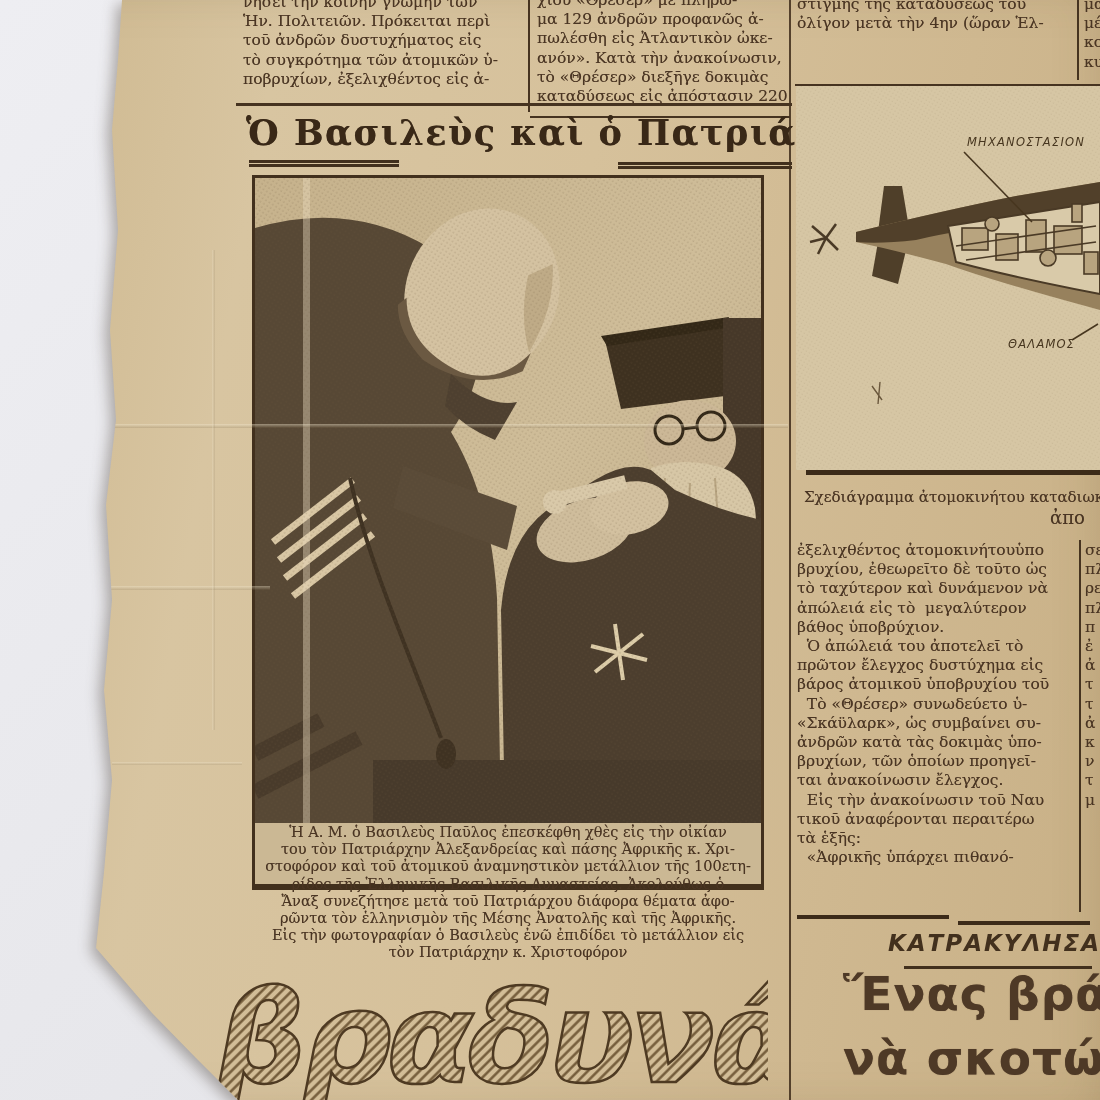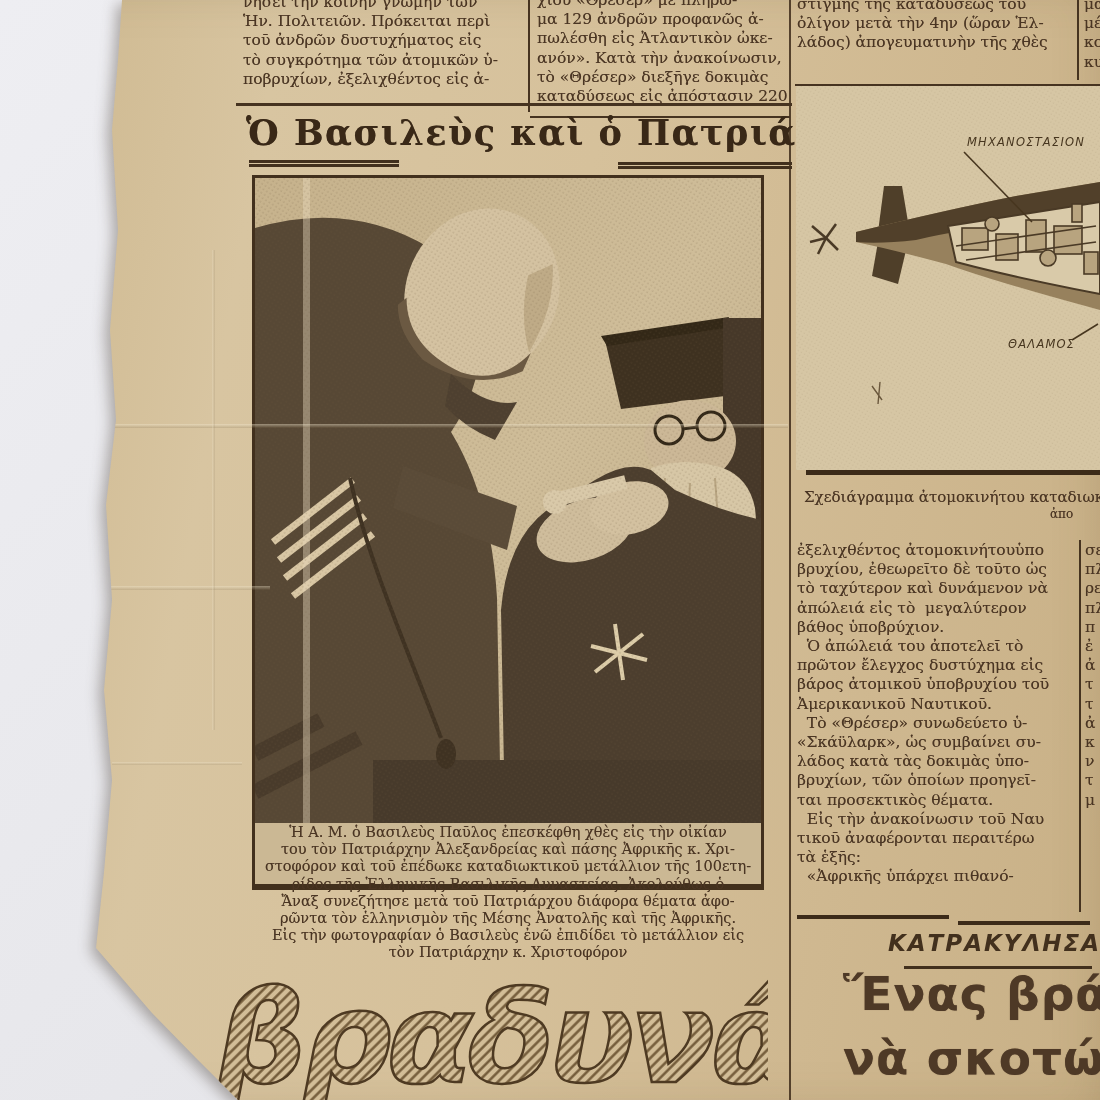--- a/index.html
+++ b/index.html
@@ -67,21 +67,21 @@
   .caption{
     position:absolute;left:0;top:646px;width:100%;
     text-align:center;color:#4a3523;font-size:14.5px;line-height:17.2px;
     text-shadow:0 0 .4px rgba(74,53,35,.5);
   }
 
   .mast{position:absolute;left:178px;top:964px;width:590px;height:140px;}
 
   .diagram{position:absolute;left:796px;top:86px;width:304px;height:384px;}
   .diagCap1{left:804px;top:488px;width:296px;font-size:15px;white-space:nowrap;}
-  .diagCap2{left:1050px;top:507px;font-size:12px;}
+  .diagCap2{left:1050px;top:507px;font-size:18px;}
 
   .kicker{
     position:absolute;left:888px;top:930px;width:210px;text-align:center;
     font-family:"DejaVu Sans",sans-serif;font-weight:bold;font-style:italic;
     font-size:23px;letter-spacing:2px;color:#42301d;white-space:nowrap;
   }
   .bigline{
     position:absolute;font-family:"DejaVu Sans",sans-serif;font-weight:bold;
     color:#4e3926;white-space:nowrap;letter-spacing:1px;
     text-shadow:0 0 .7px rgba(78,57,38,.6);
@@ -118,21 +118,20 @@
         <div class="ln">χίου «Θρέσερ» μὲ πληρω-</div>
         <div class="ln">μα 129 ἀνδρῶν προφανῶς ἀ-</div>
         <div class="ln">πωλέσθη εἰς Ἀτλαντικὸν ὠκε-</div>
         <div class="ln">ανόν». Κατὰ τὴν ἀνακοίνωσιν,</div>
         <div class="ln">τὸ «Θρέσερ» διεξῆγε δοκιμὰς</div>
         <div class="ln">καταδύσεως εἰς ἀπόστασιν 220</div>
       </div>
   <div class="col colC body-text">
         <div class="ln">στιγμῆς τῆς καταδύσεως τοῦ</div>
         <div class="ln">ὀλίγον μετὰ τὴν 4ην (ὥραν Ἑλ-</div>
-        <div class="ln">λάδος) ἀπογευματινὴν τῆς χθὲς</div>
       </div>
   <div class="col fragTop frag">
         <div class="ln">μα</div>
         <div class="ln">μέσ</div>
         <div class="ln">κοῖ</div>
         <div class="ln">κυτ</div>
       </div>
 
   <div class="headline">Ὁ Βασιλεὺς καὶ ὁ Πατριάρχης</div>
   <div class="hUnder hUnder1"></div>
@@ -208,21 +207,21 @@
         <line x1="340" y1="494" x2="388" y2="456"></line>
       </g>
 
       <rect x="48" y="0" width="7" height="645" fill="#e6d8ba" opacity=".45"></rect>
 
       <rect width="506" height="645" fill="url(#ht)" opacity=".2"></rect>
     </svg>
     <div class="caption">
           <div class="capln">Ἡ Α. Μ. ὁ Βασιλεὺς Παῦλος ἐπεσκέφθη χθὲς εἰς τὴν οἰκίαν</div>
           <div class="capln">του τὸν Πατριάρχην Ἀλεξανδρείας καὶ πάσης Ἀφρικῆς κ. Χρι-</div>
-          <div class="capln">στοφόρον καὶ τοῦ ἐπέδωκε καταδιωκτικοῦ μετάλλιον τῆς 100ετη-</div>
+          <div class="capln">στοφόρον καὶ τοῦ ἀτομικοῦ ἀναμνηστικὸν μετάλλιον τῆς 100ετη-</div>
           <div class="capln">ρίδος τῆς Ἑλληνικῆς Βασιλικῆς Δυναστείας. Ἀκολούθως ὁ</div>
           <div class="capln">Ἄναξ συνεζήτησε μετὰ τοῦ Πατριάρχου διάφορα θέματα ἀφο-</div>
           <div class="capln">ρῶντα τὸν ἑλληνισμὸν τῆς Μέσης Ἀνατολῆς καὶ τῆς Ἀφρικῆς.</div>
           <div class="capln">Εἰς τὴν φωτογραφίαν ὁ Βασιλεὺς ἐνῶ ἐπιδίδει τὸ μετάλλιον εἰς</div>
           <div class="capln">τὸν Πατριάρχην κ. Χριστοφόρον</div>
         </div>
   </div>
 
   <svg class="diagram" viewBox="0 0 304 384" aria-hidden="true">
     <defs>
@@ -273,26 +272,25 @@
 
   <div class="col colC body-text" style="top:541px;">
         <div class="ln">ἐξελιχθέντος ἀτομοκινήτουὑπο</div>
         <div class="ln">βρυχίου, ἐθεωρεῖτο δὲ τοῦτο ὡς</div>
         <div class="ln">τὸ ταχύτερον καὶ δυνάμενον νὰ</div>
         <div class="ln">ἀπώλειά εἰς τὸ  μεγαλύτερον</div>
         <div class="ln">βάθος ὑποβρύχιον.</div>
         <div class="ln">  Ὁ ἀπώλειά του ἀποτελεῖ τὸ</div>
         <div class="ln">πρῶτον ἔλεγχος δυστύχημα εἰς</div>
         <div class="ln">βάρος ἀτομικοῦ ὑποβρυχίου τοῦ</div>
-        <div class="ln">Ἀμερικανικοῦ Ναυτικοῦ.</div>
         <div class="ln">  Τὸ «Θρέσερ» συνωδεύετο ὑ-</div>
         <div class="ln">«Σκάϋλαρκ», ὡς συμβαίνει συ-</div>
-        <div class="ln">λάδος κατὰ τὰς δοκιμὰς ὑπο-</div>
+        <div class="ln">ἀνδρῶν κατὰ τὰς δοκιμὰς ὑπο-</div>
         <div class="ln">βρυχίων, τῶν ὁποίων προηγεῖ-</div>
-        <div class="ln">ται προσεκτικὸς θέματα.</div>
+        <div class="ln">ται ἀνακοίνωσιν ἔλεγχος.</div>
         <div class="ln">  Εἰς τὴν ἀνακοίνωσιν τοῦ Ναυ</div>
         <div class="ln">τικοῦ ἀναφέρονται περαιτέρω</div>
         <div class="ln">τὰ ἑξῆς:</div>
         <div class="ln">  «Ἀφρικῆς ὑπάρχει πιθανό-</div>
       </div>
   <div class="col fragBot frag">
         <div class="ln">σε</div>
         <div class="ln"></div>
         <div class="ln">πλ</div>
         <div class="ln">ρε</div>

